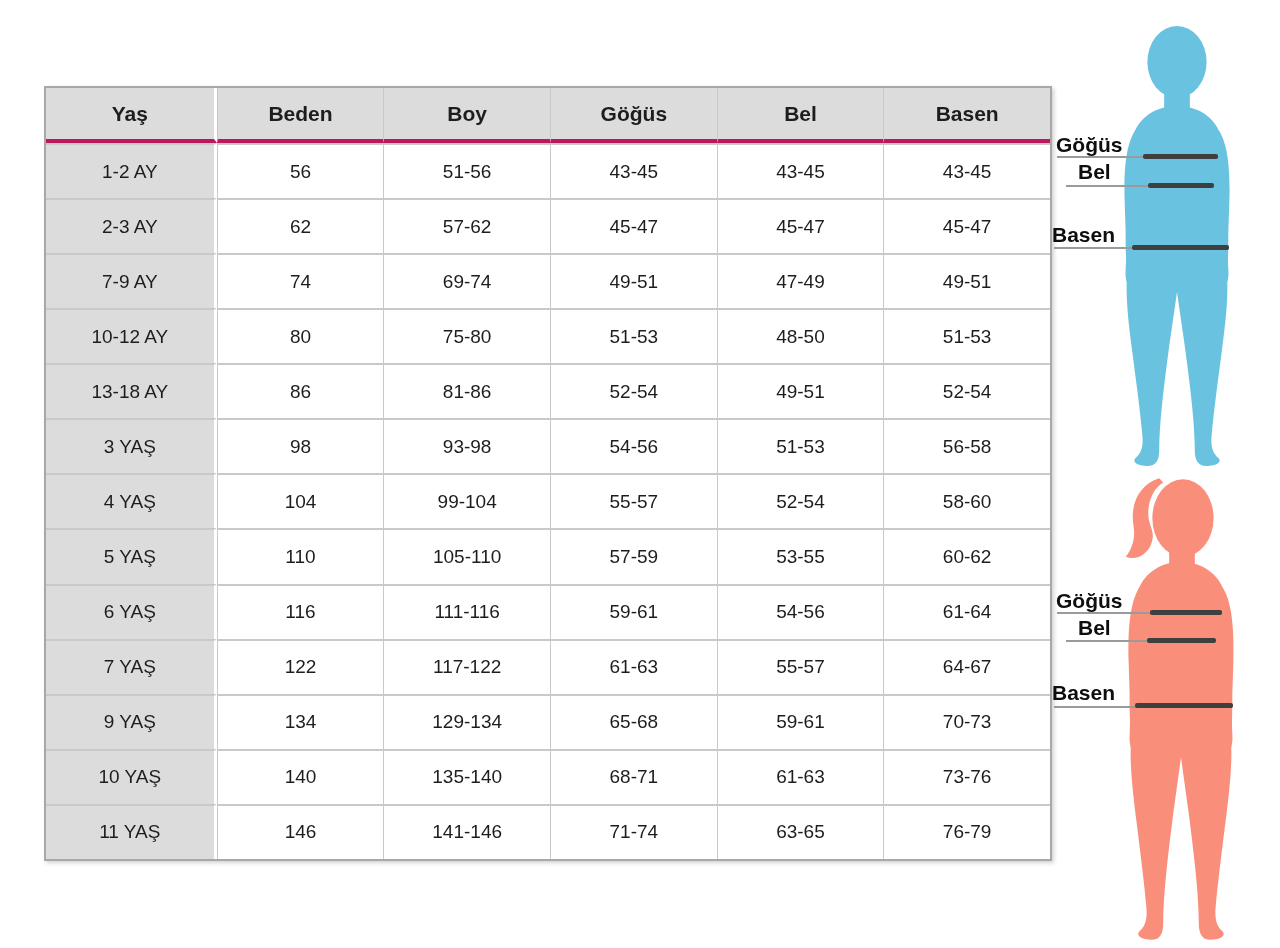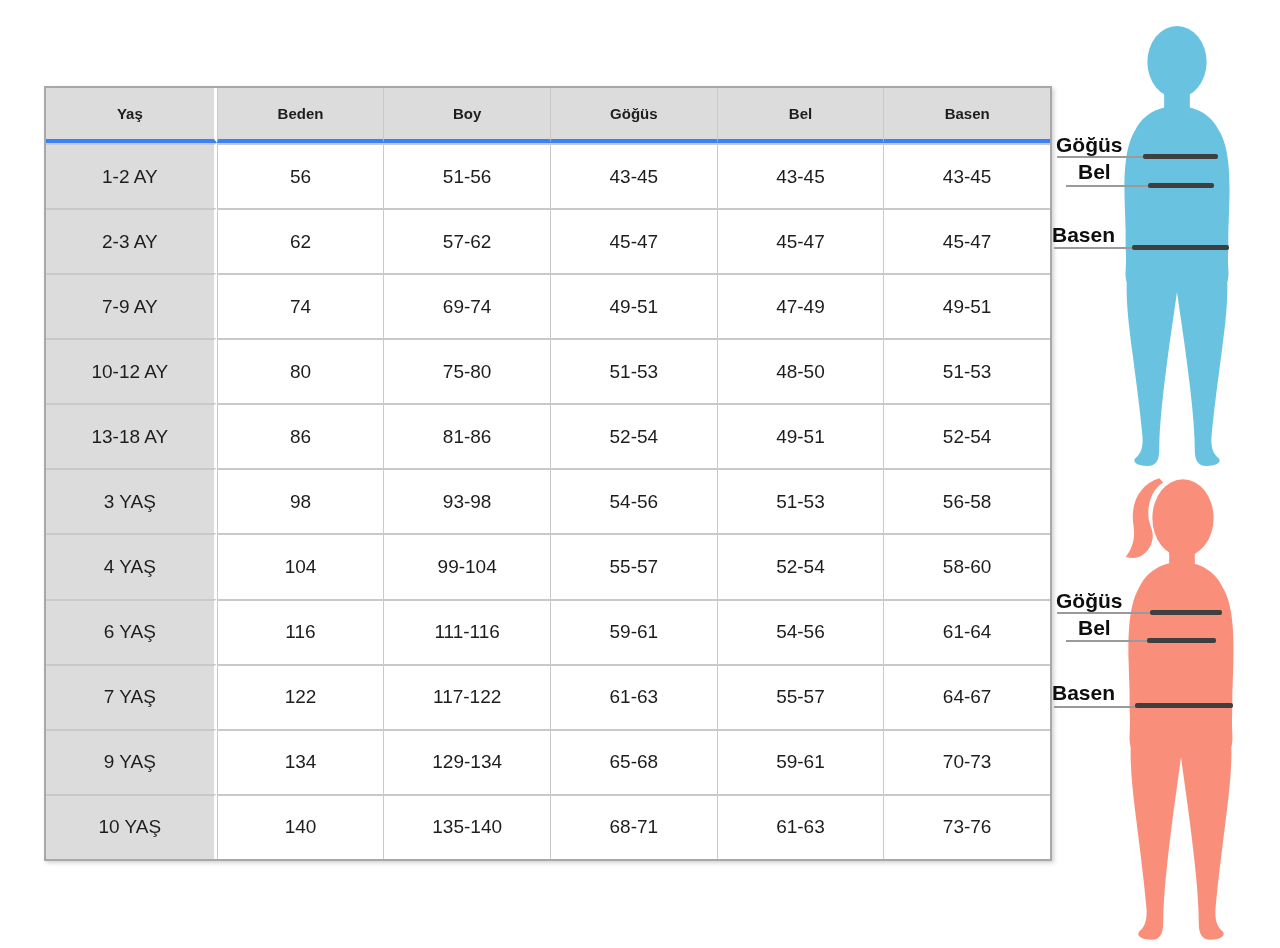--- a/index.html
+++ b/index.html
@@ -22,23 +22,23 @@
   
   table.size-chart{
     position:absolute;left:44px;top:86px;width:1008px;height:775px;
     border-collapse:separate;border-spacing:0;table-layout:fixed;
     border:2px solid var(--table-outer);
     box-shadow:2px 2px 4px rgba(0,0,0,0.18);
     background:#fff;
   }
   table.size-chart th{
     background:var(--table-header-bg);
-    font-size:15px;font-weight:bold;color:var(--cell-text);
+    font-size:21px;font-weight:bold;color:var(--cell-text);
     height:55px;text-align:center;vertical-align:middle;
-    border-bottom:4px solid #3b82f6;
+    border-bottom:4px solid #be185d;
   }
   table.size-chart th + th{border-left:1px solid var(--table-grid);margin-left:45px;}
   table.size-chart td{
     font-size:19px;color:var(--cell-text);
     text-align:center;vertical-align:middle;
     border-top:2px solid var(--table-grid);
     background:#fff;
   }
   table.size-chart td + td{border-left:1px solid var(--table-grid);}
   table.size-chart td.col-age{
@@ -134,20 +134,28 @@
         </tr>
         <tr>
           <td class="col-age">4 YAŞ</td>
           <td>104</td>
           <td>99-104</td>
           <td>55-57</td>
           <td>52-54</td>
           <td>58-60</td>
         </tr>
         <tr>
+          <td class="col-age">5 YAŞ</td>
+          <td>110</td>
+          <td>105-110</td>
+          <td>57-59</td>
+          <td>53-55</td>
+          <td>60-62</td>
+        </tr>
+        <tr>
           <td class="col-age">6 YAŞ</td>
           <td>116</td>
           <td>111-116</td>
           <td>59-61</td>
           <td>54-56</td>
           <td>61-64</td>
         </tr>
         <tr>
           <td class="col-age">7 YAŞ</td>
           <td>122</td>
@@ -164,20 +172,28 @@
           <td>59-61</td>
           <td>70-73</td>
         </tr>
         <tr>
           <td class="col-age">10 YAŞ</td>
           <td>140</td>
           <td>135-140</td>
           <td>68-71</td>
           <td>61-63</td>
           <td>73-76</td>
+        </tr>
+        <tr>
+          <td class="col-age">11 YAŞ</td>
+          <td>146</td>
+          <td>141-146</td>
+          <td>71-74</td>
+          <td>63-65</td>
+          <td>76-79</td>
         </tr>
       </tbody>
   </table>
 
   <svg class="silhouette" style="left:1098px;top:22px;width:158px;height:450px" viewBox="0 0 160 450" preserveAspectRatio="none">
     <g class="body-boy">
       <ellipse cx="80" cy="40" rx="30" ry="36"></ellipse>
       <rect x="67" y="58" width="26" height="34"></rect>
       <path d="M80,84 C58,84 40,96 35,116 C31,132 33,152 31,174 C29,198 26,224 30,250 L130,250 C134,224 131,198 129,174 C127,152 129,132 125,116 C120,96 102,84 80,84 Z"></path>
       <path d="M38,108 C28,122 26,150 27,180 C28,210 29,232 28,248 C27,260 31,267 36,266 C41,265 43,257 43,247 C42,224 41,198 42,172 C43,146 44,124 42,112 Z"></path>

